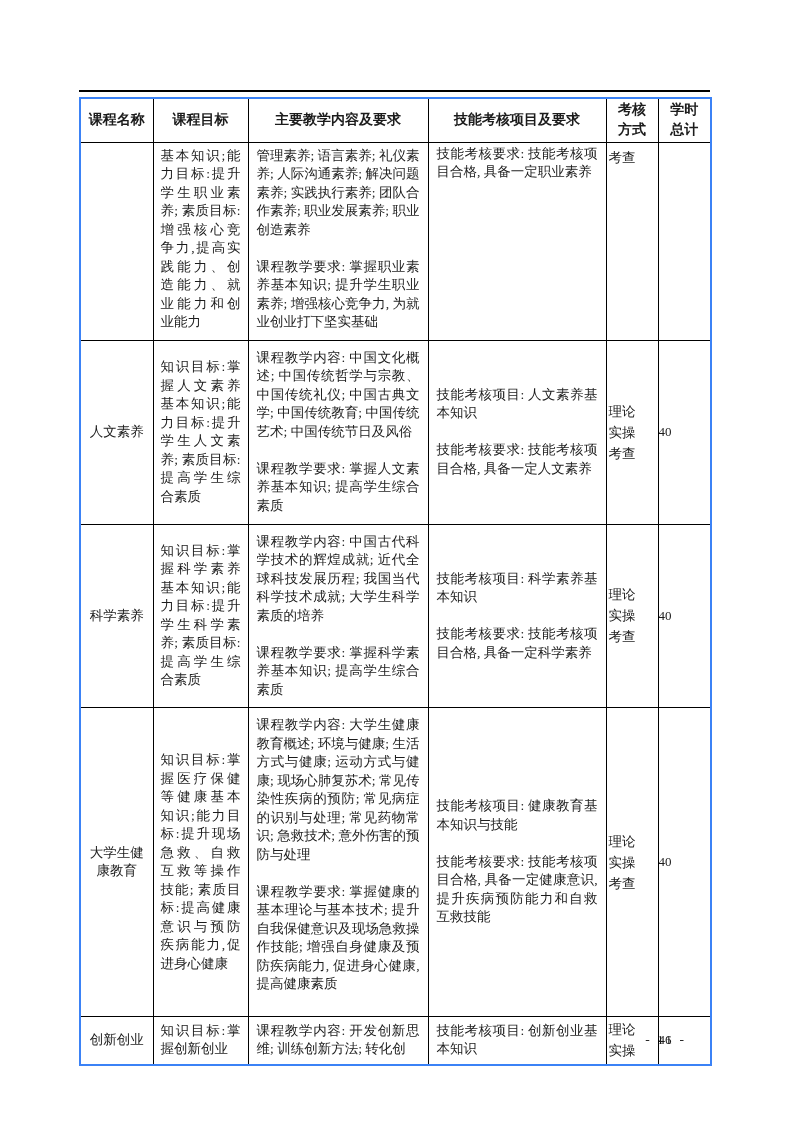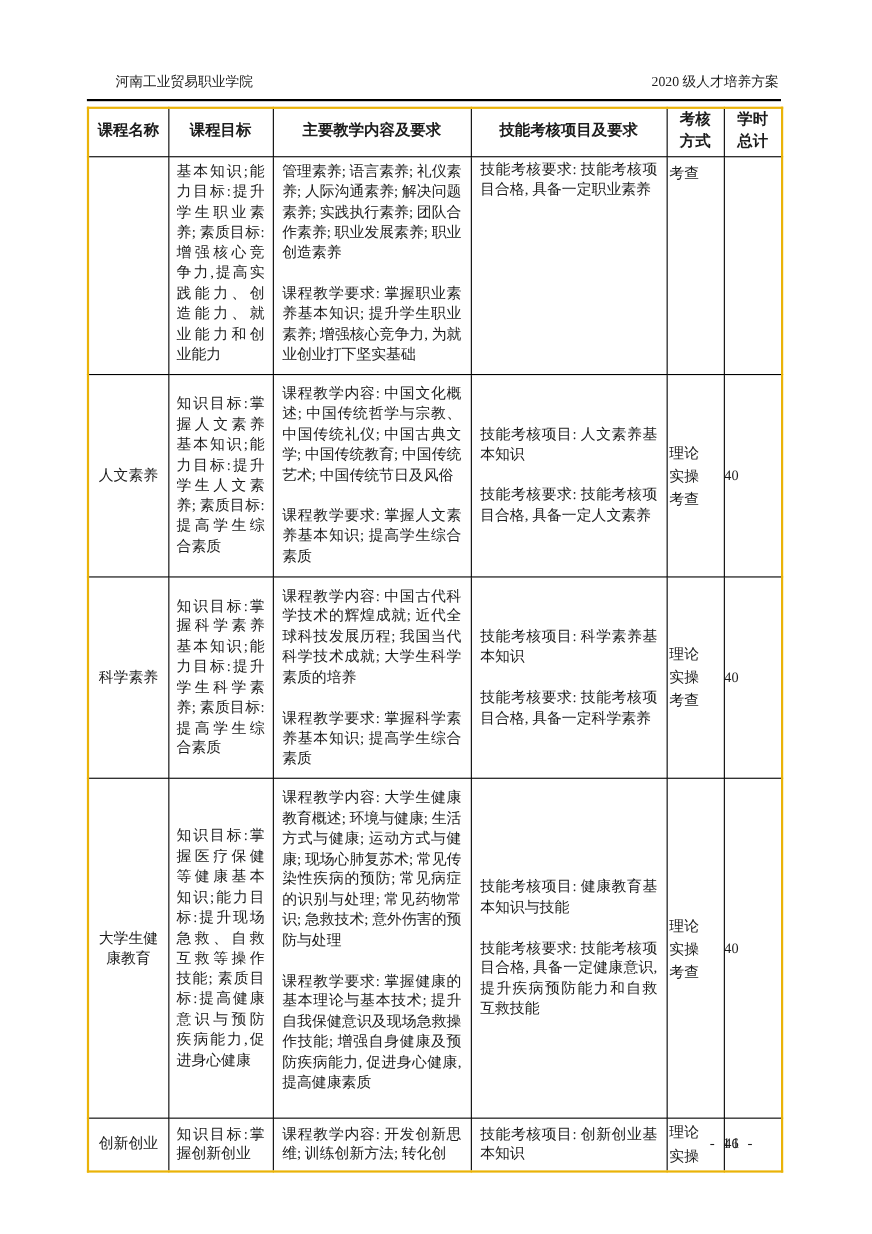--- a/index.html
+++ b/index.html
@@ -16,21 +16,21 @@
   }
   .page-header .left { padding-left:26px; }
   .page-header .right { padding-right:2px; }
   .header-rule {
     position:absolute; left:79px; top:90px; width:631px; height:0;
     border-bottom:2px solid #000;
   }
   table.course-table {
     position:absolute; left:79px; top:97px; width:631px;
     border-collapse:collapse; table-layout:fixed;
-    border:2px solid #eab308;
+    border:2px solid #3b82f6;
   }
   .course-table th, .course-table td {
     border:1px solid #000;
     white-space:pre-line;
     font-size:13.5px; line-height:18.5px;
     overflow:hidden;
   }
   .course-table th {
     font-size:14px; font-weight:bold; line-height:20px;
     text-align:center; vertical-align:middle;
@@ -54,24 +54,20 @@
   .footer {
     position:absolute; top:1032px; right:107px;
     font-size:13.5px; letter-spacing:2px;
   }
 </style>
 </head>
 <body>
 
 <div class="page">
 
-  <div class="page-header">
-    <span class="left">河南工业贸易职业学院</span>
-    <span class="right">2020 级人才培养方案</span>
-  </div>
   <div class="header-rule"></div>
 
   <table class="course-table">
     <colgroup>
       <col style="width:73px">
         <col style="width:95px">
         <col style="width:180px">
       <col style="width:178px">
         <col style="width:52px">
         <col style="width:53px">

